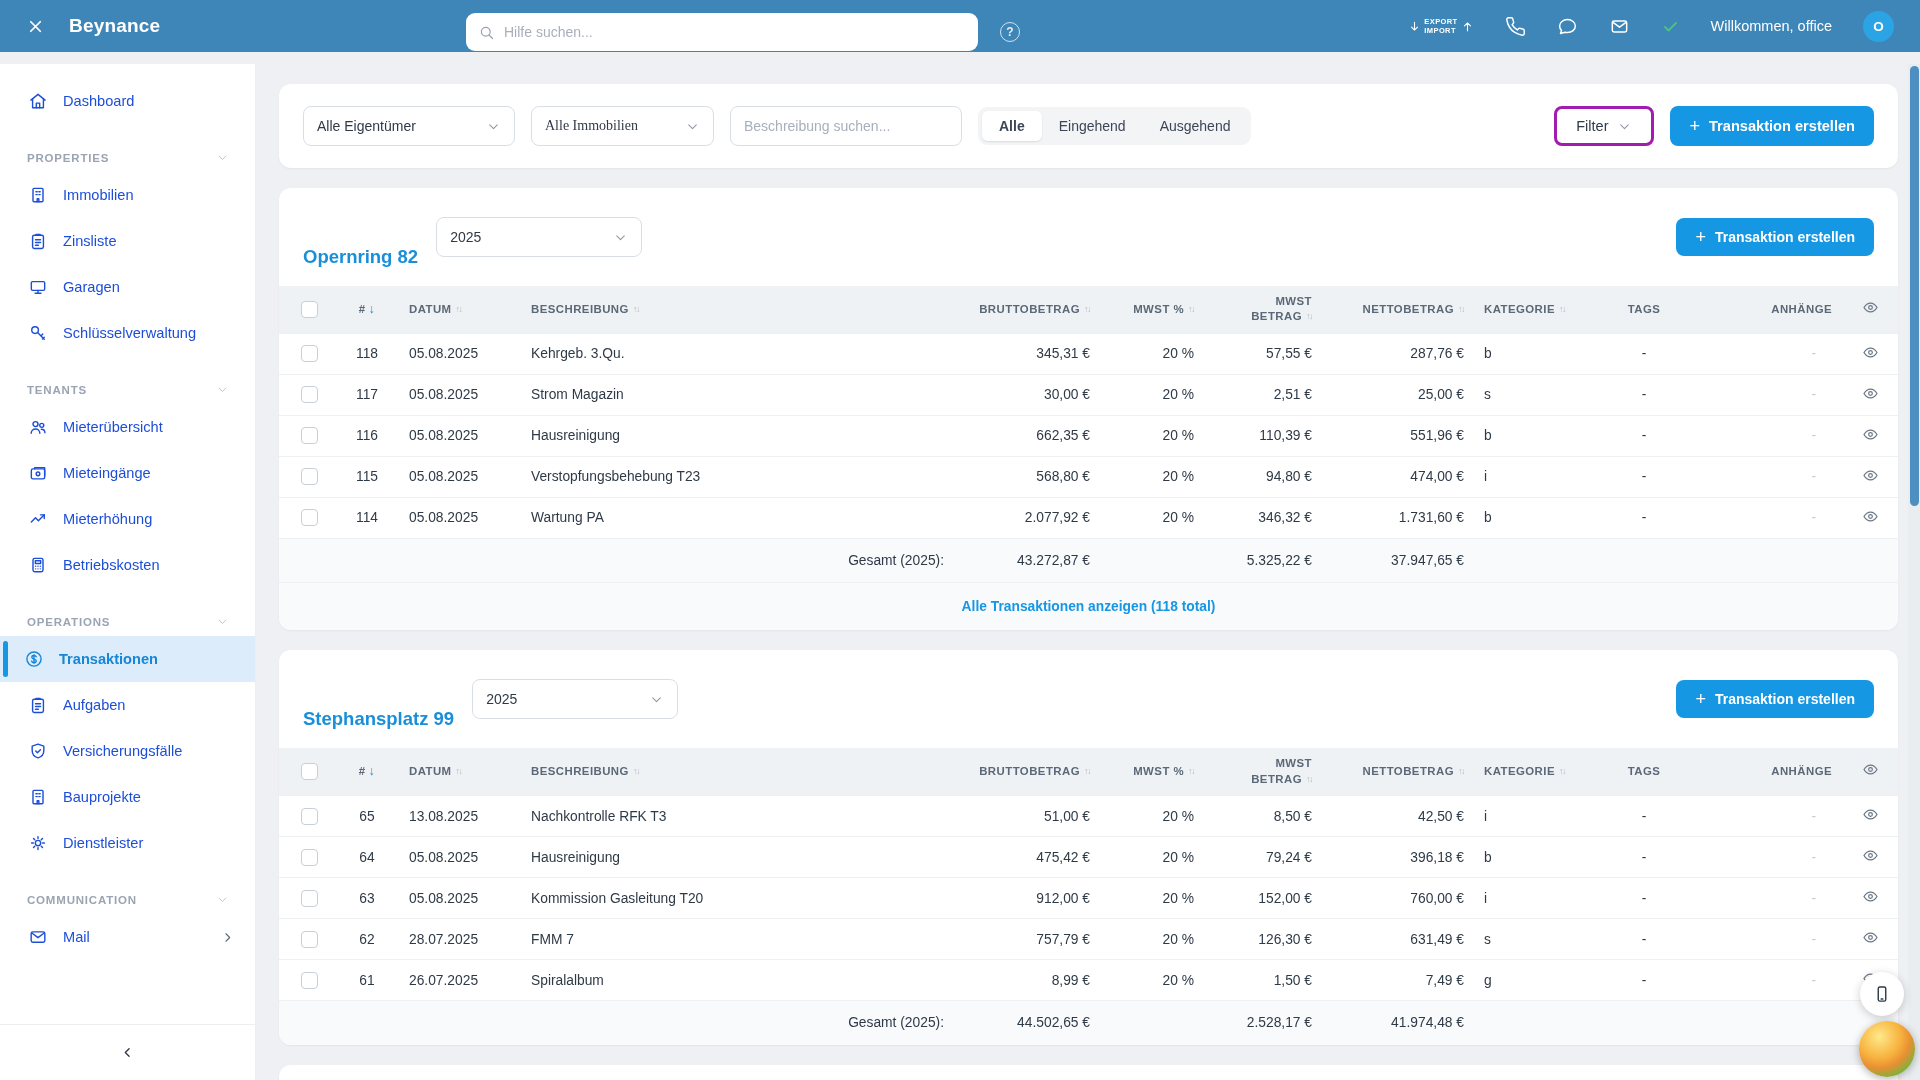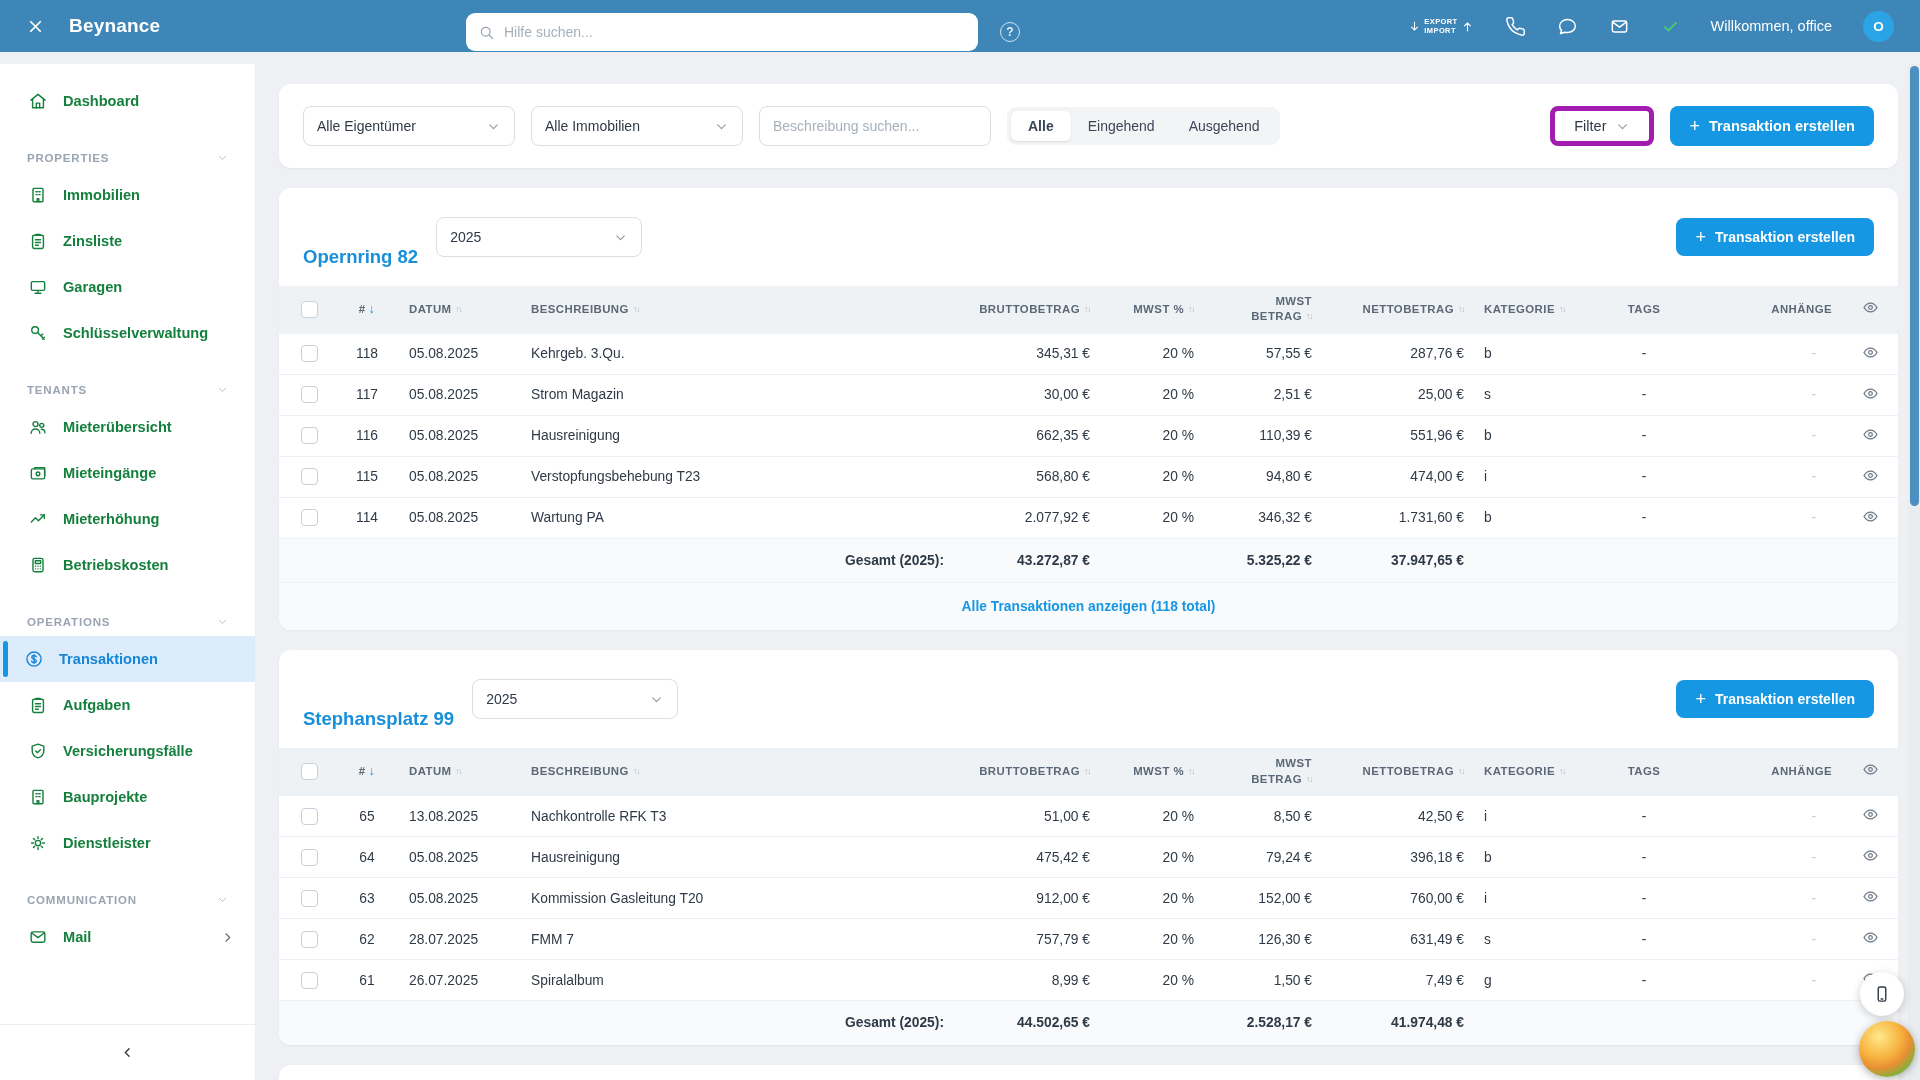--- a/index.html
+++ b/index.html
@@ -35,45 +35,45 @@
   .avatar { width:31px; height:31px; border-radius:50%; background:#2aa4e4; color:#fff; font-size:13.5px; font-weight:bold;
     display:flex; align-items:center; justify-content:center; cursor:pointer; }
 
   
   .sidebar { position:absolute; top:64px; left:0; bottom:0; width:256px; background:#fff; border-right:1px solid #eceff2; z-index:20; }
   .sb-scroll { padding-top:14px; }
   .sb-section { margin:27px 0 8px; padding:0 26px 0 27px; display:flex; align-items:center; justify-content:space-between;
     font-size:11.5px; font-weight:bold; letter-spacing:.07em; color:#9aa4b2; }
   .sb-section .ic svg { width:13px; height:13px; color:#b6bec8; }
   .sb-item { position:relative; height:46px; display:flex; align-items:center; gap:15px; padding:0 20px 0 28px;
-    font-size:14.6px; color:#15803d; cursor:pointer;font-weight:bold; }
+    font-size:14.6px; color:#1d4ed8; cursor:pointer; }
   .sb-item .lbl { flex:1; }
   .sb-item .trail svg { width:15px; height:15px; color:#5b6877; }
   .sb-item.active { background:#dcecfa; color:#1687d8; font-weight:bold;padding-left:24px; }
   .sb-item.active::before { content:""; position:absolute; left:3px; top:5px; bottom:5px; width:5px; border-radius:4px; background:#1697e3; }
   .sb-footer { position:absolute; left:0; right:0; bottom:0; height:56px; border-top:1px solid #eceff2;
     display:flex; align-items:center; justify-content:center; color:#2f3a47; cursor:pointer; }
   .sb-footer svg { width:15px; height:15px; stroke-width:2.2; }
 
   
   .main { position:absolute; left:256px; top:64px; right:12px; bottom:0; padding:20px 10px 0 23px; }
   .card { background:#fff; border-radius:12px; box-shadow:0 1px 2px rgba(16,24,40,.05); }
 
   .filter-card { padding:22px 24px; display:flex; align-items:center; gap:16px; }
   .select { height:40px; border:1px solid #d9dee4; border-radius:8px; background:#fff; display:flex; align-items:center;
     justify-content:space-between; padding:0 13px; font-size:14px; cursor:pointer; gap:10px; }
   .select .ic svg { width:15px; height:15px; color:#8d97a3; }
-  .w-owner { width:212px; } .w-prop { width:212px; }
+  .w-owner { width:212px; } .w-prop { width:183px;font-family:Liberation Serif, serif; }
   .inp { width:232px; height:40px; border:1px solid #d9dee4; border-radius:8px; padding:0 13px; font-size:14px;
     font-family:inherit; outline:none; color:#2f3a47; }
   .inp::placeholder { color:#a7b0ba; }
   .tabs { background:#f2f4f6; border-radius:9px; padding:4px; display:flex; }
   .tab { padding:7px 17px; font-size:14px; color:#3c4657; border-radius:6px; cursor:pointer; white-space:nowrap; }
   .tab.active { background:#fff; box-shadow:0 1px 2px rgba(0,0,0,.1); font-weight:bold; }
-  .filter-btn { margin-left:auto; height:40px; background:#fff; border:5px solid #a21caf; border-radius:8px;
+  .filter-btn { margin-left:auto; height:40px; background:#fff; border:3px solid #a21caf; border-radius:8px;
     padding:0 19px; display:flex; align-items:center; gap:9px; font-size:14.5px; cursor:pointer; color:#2f3a47; }
   .filter-btn .ic svg { width:15px; height:15px; color:#8d97a3; }
   .btn-primary { height:40px; background:#1697e3; color:#fff; border:none; border-radius:8px; padding:0 19px;
     display:inline-flex; align-items:center; gap:9px; font-size:14.6px; font-weight:bold; font-family:inherit; cursor:pointer; white-space:nowrap; }
   .btn-primary .plus { font-size:18px; font-weight:normal; line-height:1; }
   .btn-primary.small { height:38px; font-size:14px; }
 
   .section-card { margin-top:20px; overflow:hidden; }
   .card-head { display:flex; align-items:center; gap:18px; padding:18px 24px; }
   .section-title { font-size:18.5px; font-weight:bold; color:#1a8fd9; white-space:nowrap;margin-top:40px; }
@@ -92,21 +92,21 @@
   .t-num, th.h-num { text-align:center; }
   .t-right { text-align:right; }
   .t-center { text-align:center; }
   .t-att { text-align:right; padding-right:26px; color:#c6ccd4; }
   .t-eye { text-align:center; color:#6b7685; }
   .t-eye .ic svg { width:17px; height:17px; }
   th .sort { font-size:9px; letter-spacing:-1.5px; color:#b2bac4; margin-left:4px; vertical-align:1px; }
   th .sort-active { color:#1697e3; font-size:12.5px; margin-left:3px; }
   .checkbox { appearance:none; -webkit-appearance:none; width:17px; height:17px; border:1.6px solid #c8cfd8;
     border-radius:4px; background:#fff; cursor:pointer; display:inline-block; vertical-align:middle; }
-  .total-row td { background:#f8fafc; font-weight:bold; height:44px; }
+  .total-row td { background:#f8fafc; font-weight:normal; height:44px; }
   .total-row .total-label { text-align:right; }
   .card-foot { background:#f8fafc; border-top:1px solid #eef1f4; text-align:center; padding:15px 0 16px; }
   .link { color:#1697e3; font-size:13.8px; font-weight:bold; cursor:pointer; text-decoration:none; }
 
   
   .scrollbar { position:absolute; top:64px; right:0; bottom:0; width:12px; background:#e9edf0; z-index:25; }
   .scroll-thumb { position:absolute; top:2px; left:1.5px; width:9px; height:440px; border-radius:5px; background:#4d8fc0; cursor:pointer; }
 
   
   .fab-phone { position:absolute; right:16px; bottom:64px; width:44px; height:44px; border-radius:50%; background:#fff;

